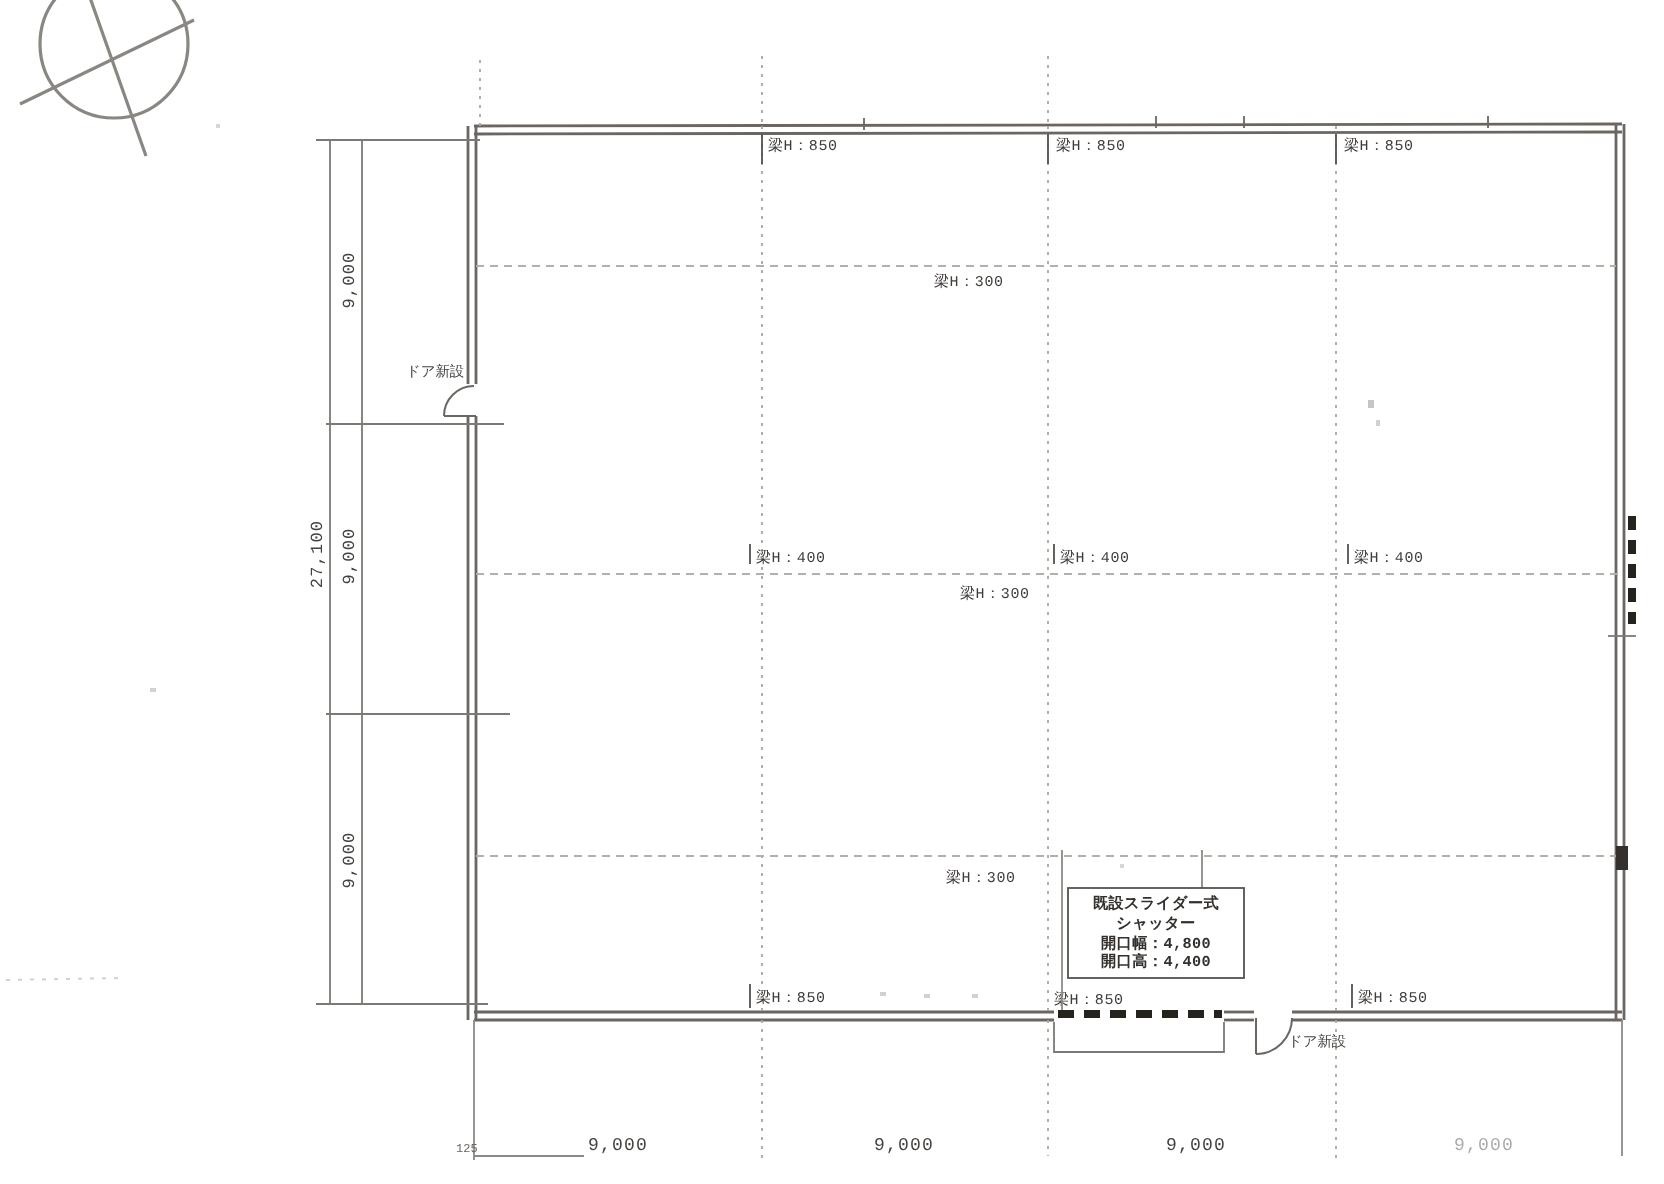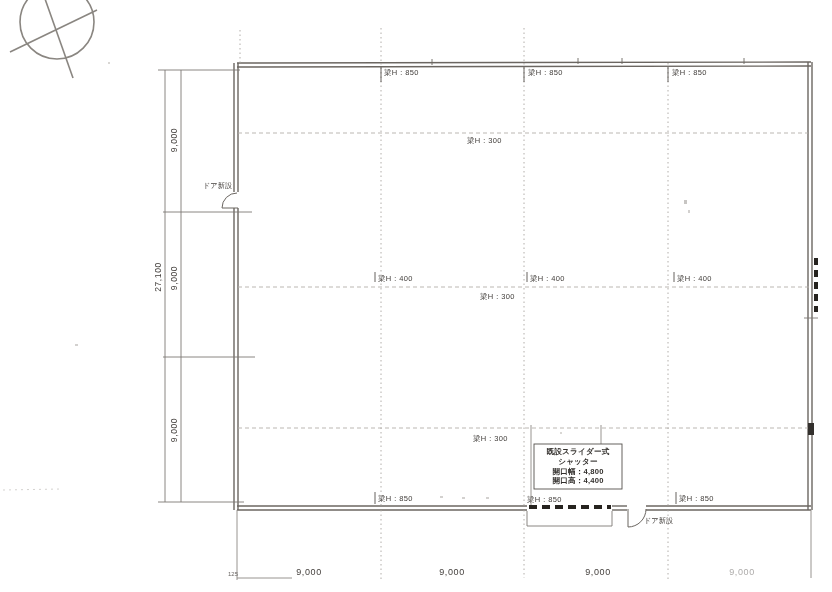--- a/index.html
+++ b/index.html
@@ -1,18 +1,18 @@
 <!DOCTYPE html>
 <html><head>
 <meta charset="utf-8">
 <style>
   html,body{margin:0;padding:0;background:#ffffff;}
   .page{
     position:relative;width:832px;height:592px;background:#ffffff;overflow:hidden;
-    font-family:Liberation Sans, sans-serif;
+    font-family:Liberation Mono, monospace;
   }
   svg{position:absolute;top:0;left:0;}
   text{fill:#3a3734;}
   .beam-label{font-size:7.5px;letter-spacing:.3px;fill:#413d3a;}
   .dim-label{font-size:9px;fill:#45413e;letter-spacing:.6px;}
   .dim-label-v{font-size:8.5px;fill:#45413e;letter-spacing:.6px;}
   .note-text{font-size:7.6px;font-weight:600;fill:#33302d;letter-spacing:.2px;}
   .door-label{font-size:7.2px;fill:#45413e;}
   .tiny-label{font-size:6px;fill:#6b6764;}
 </style>

